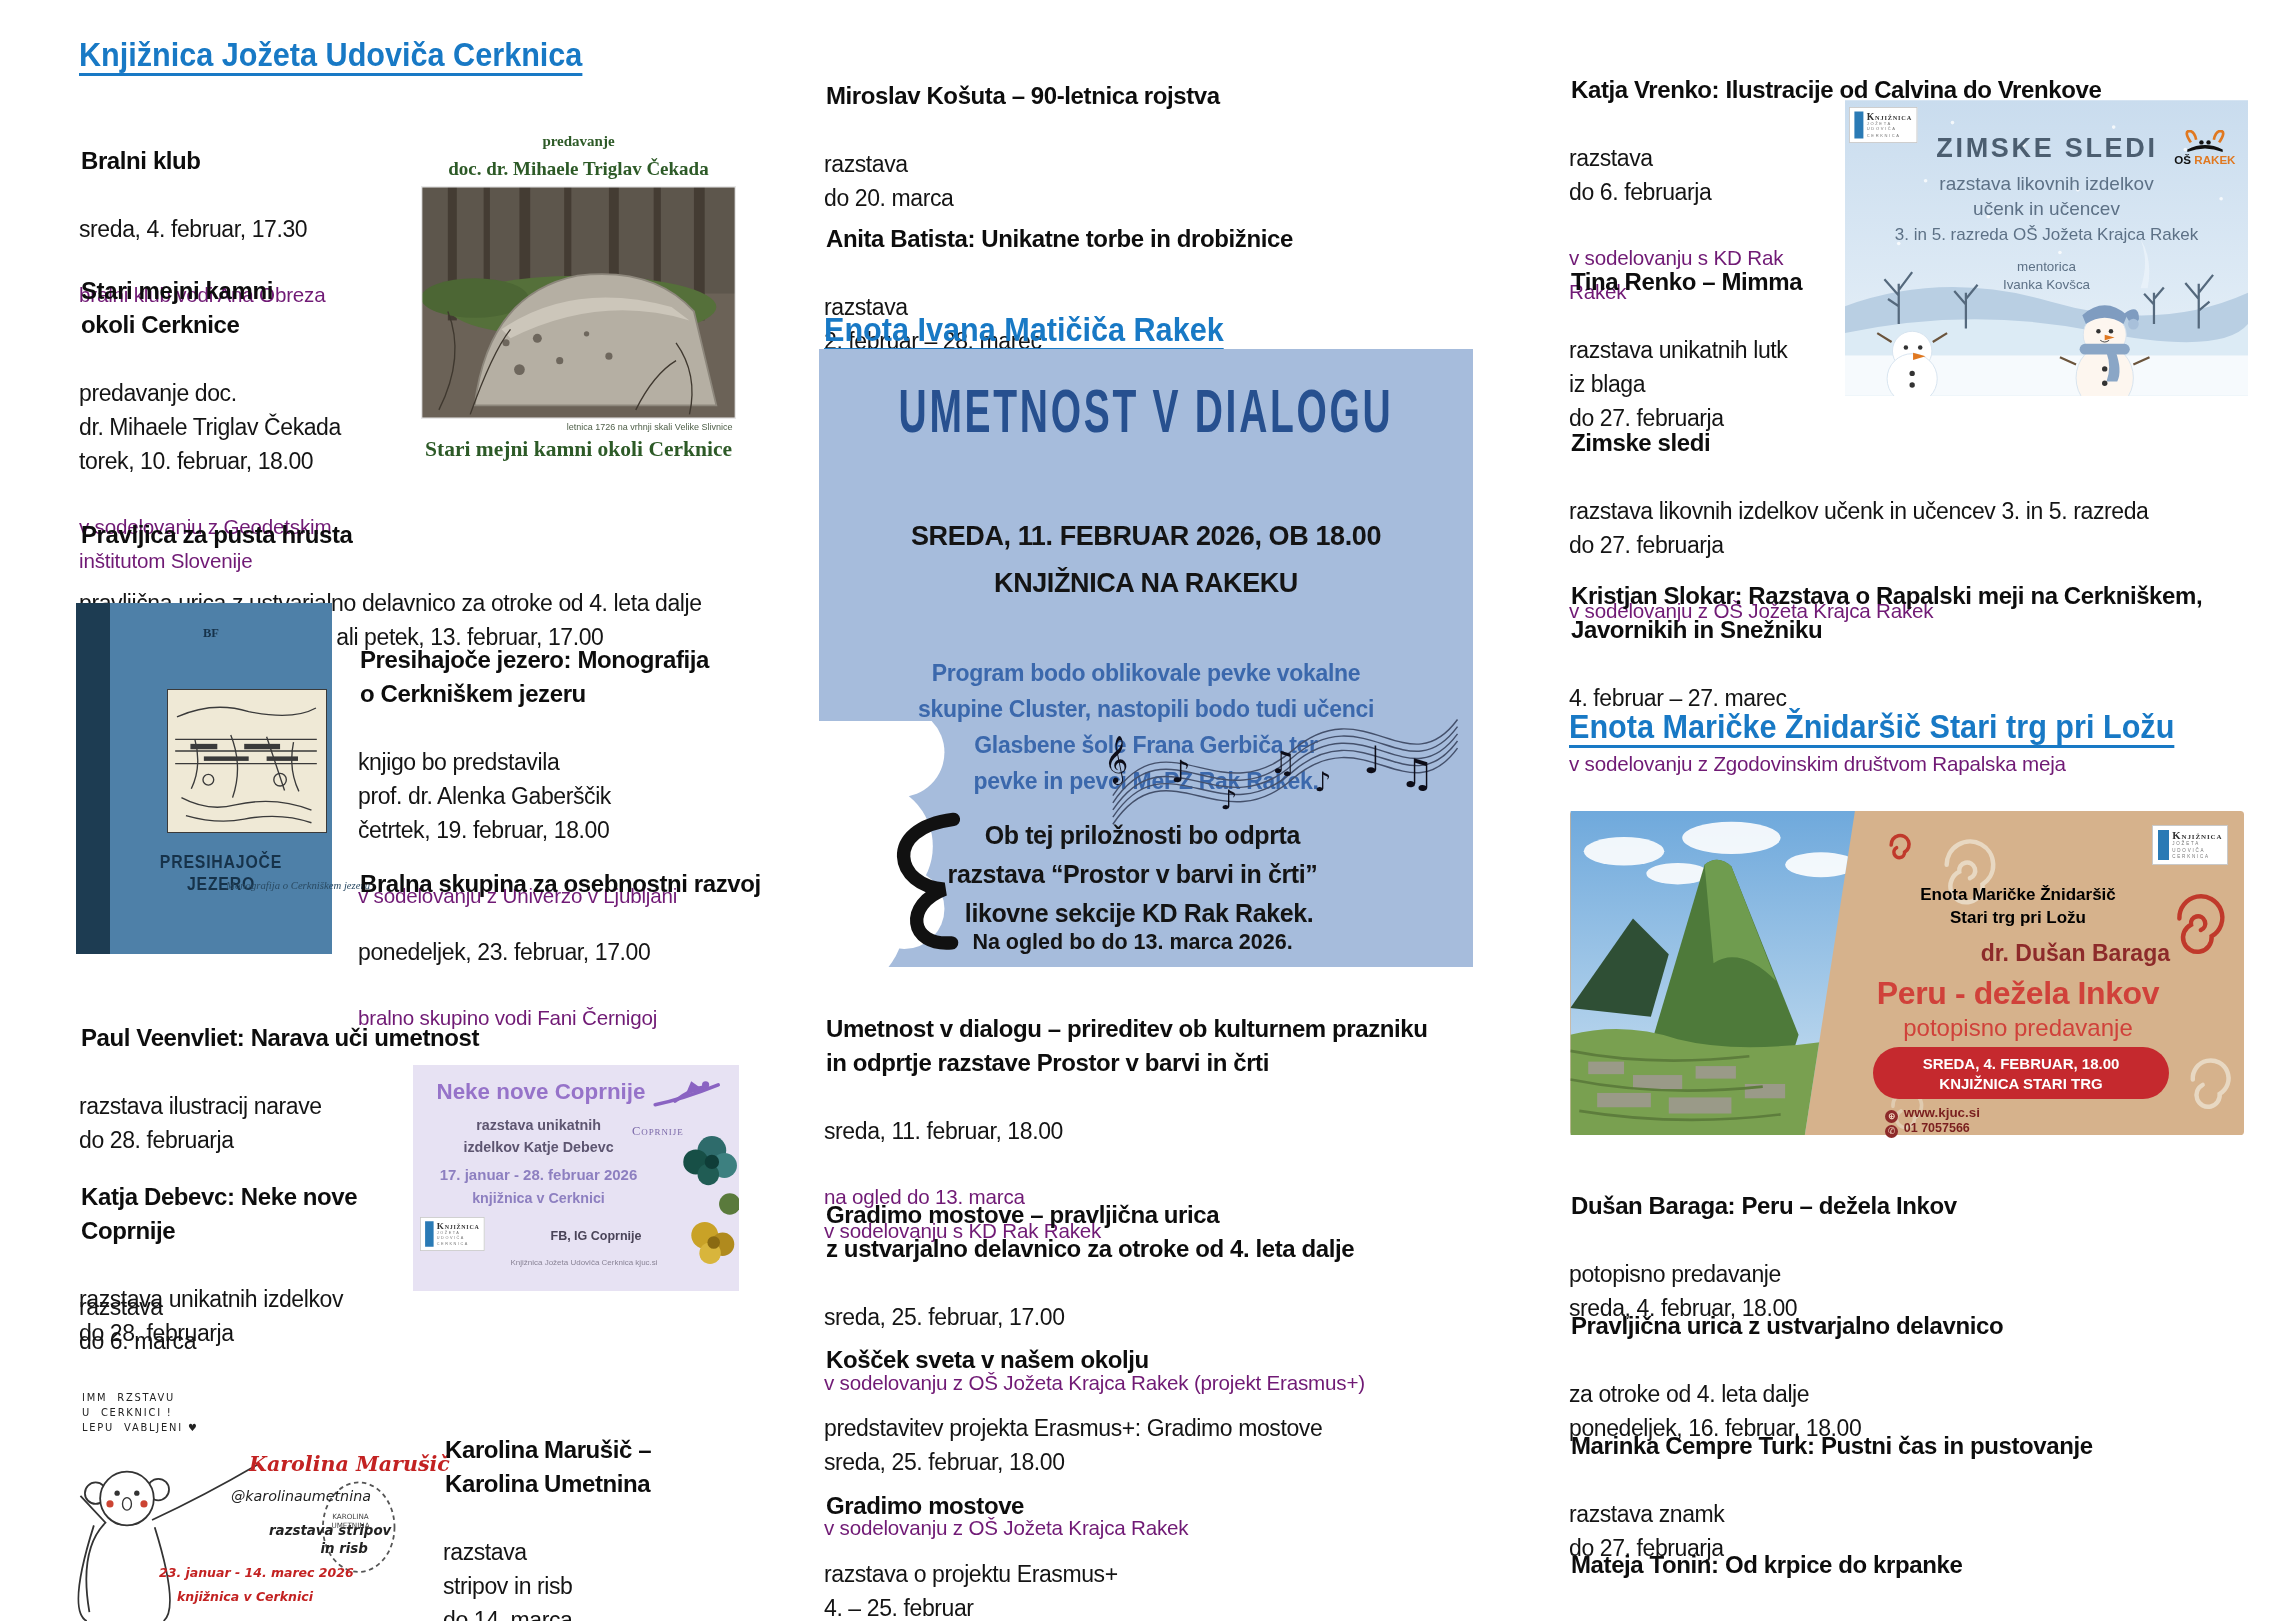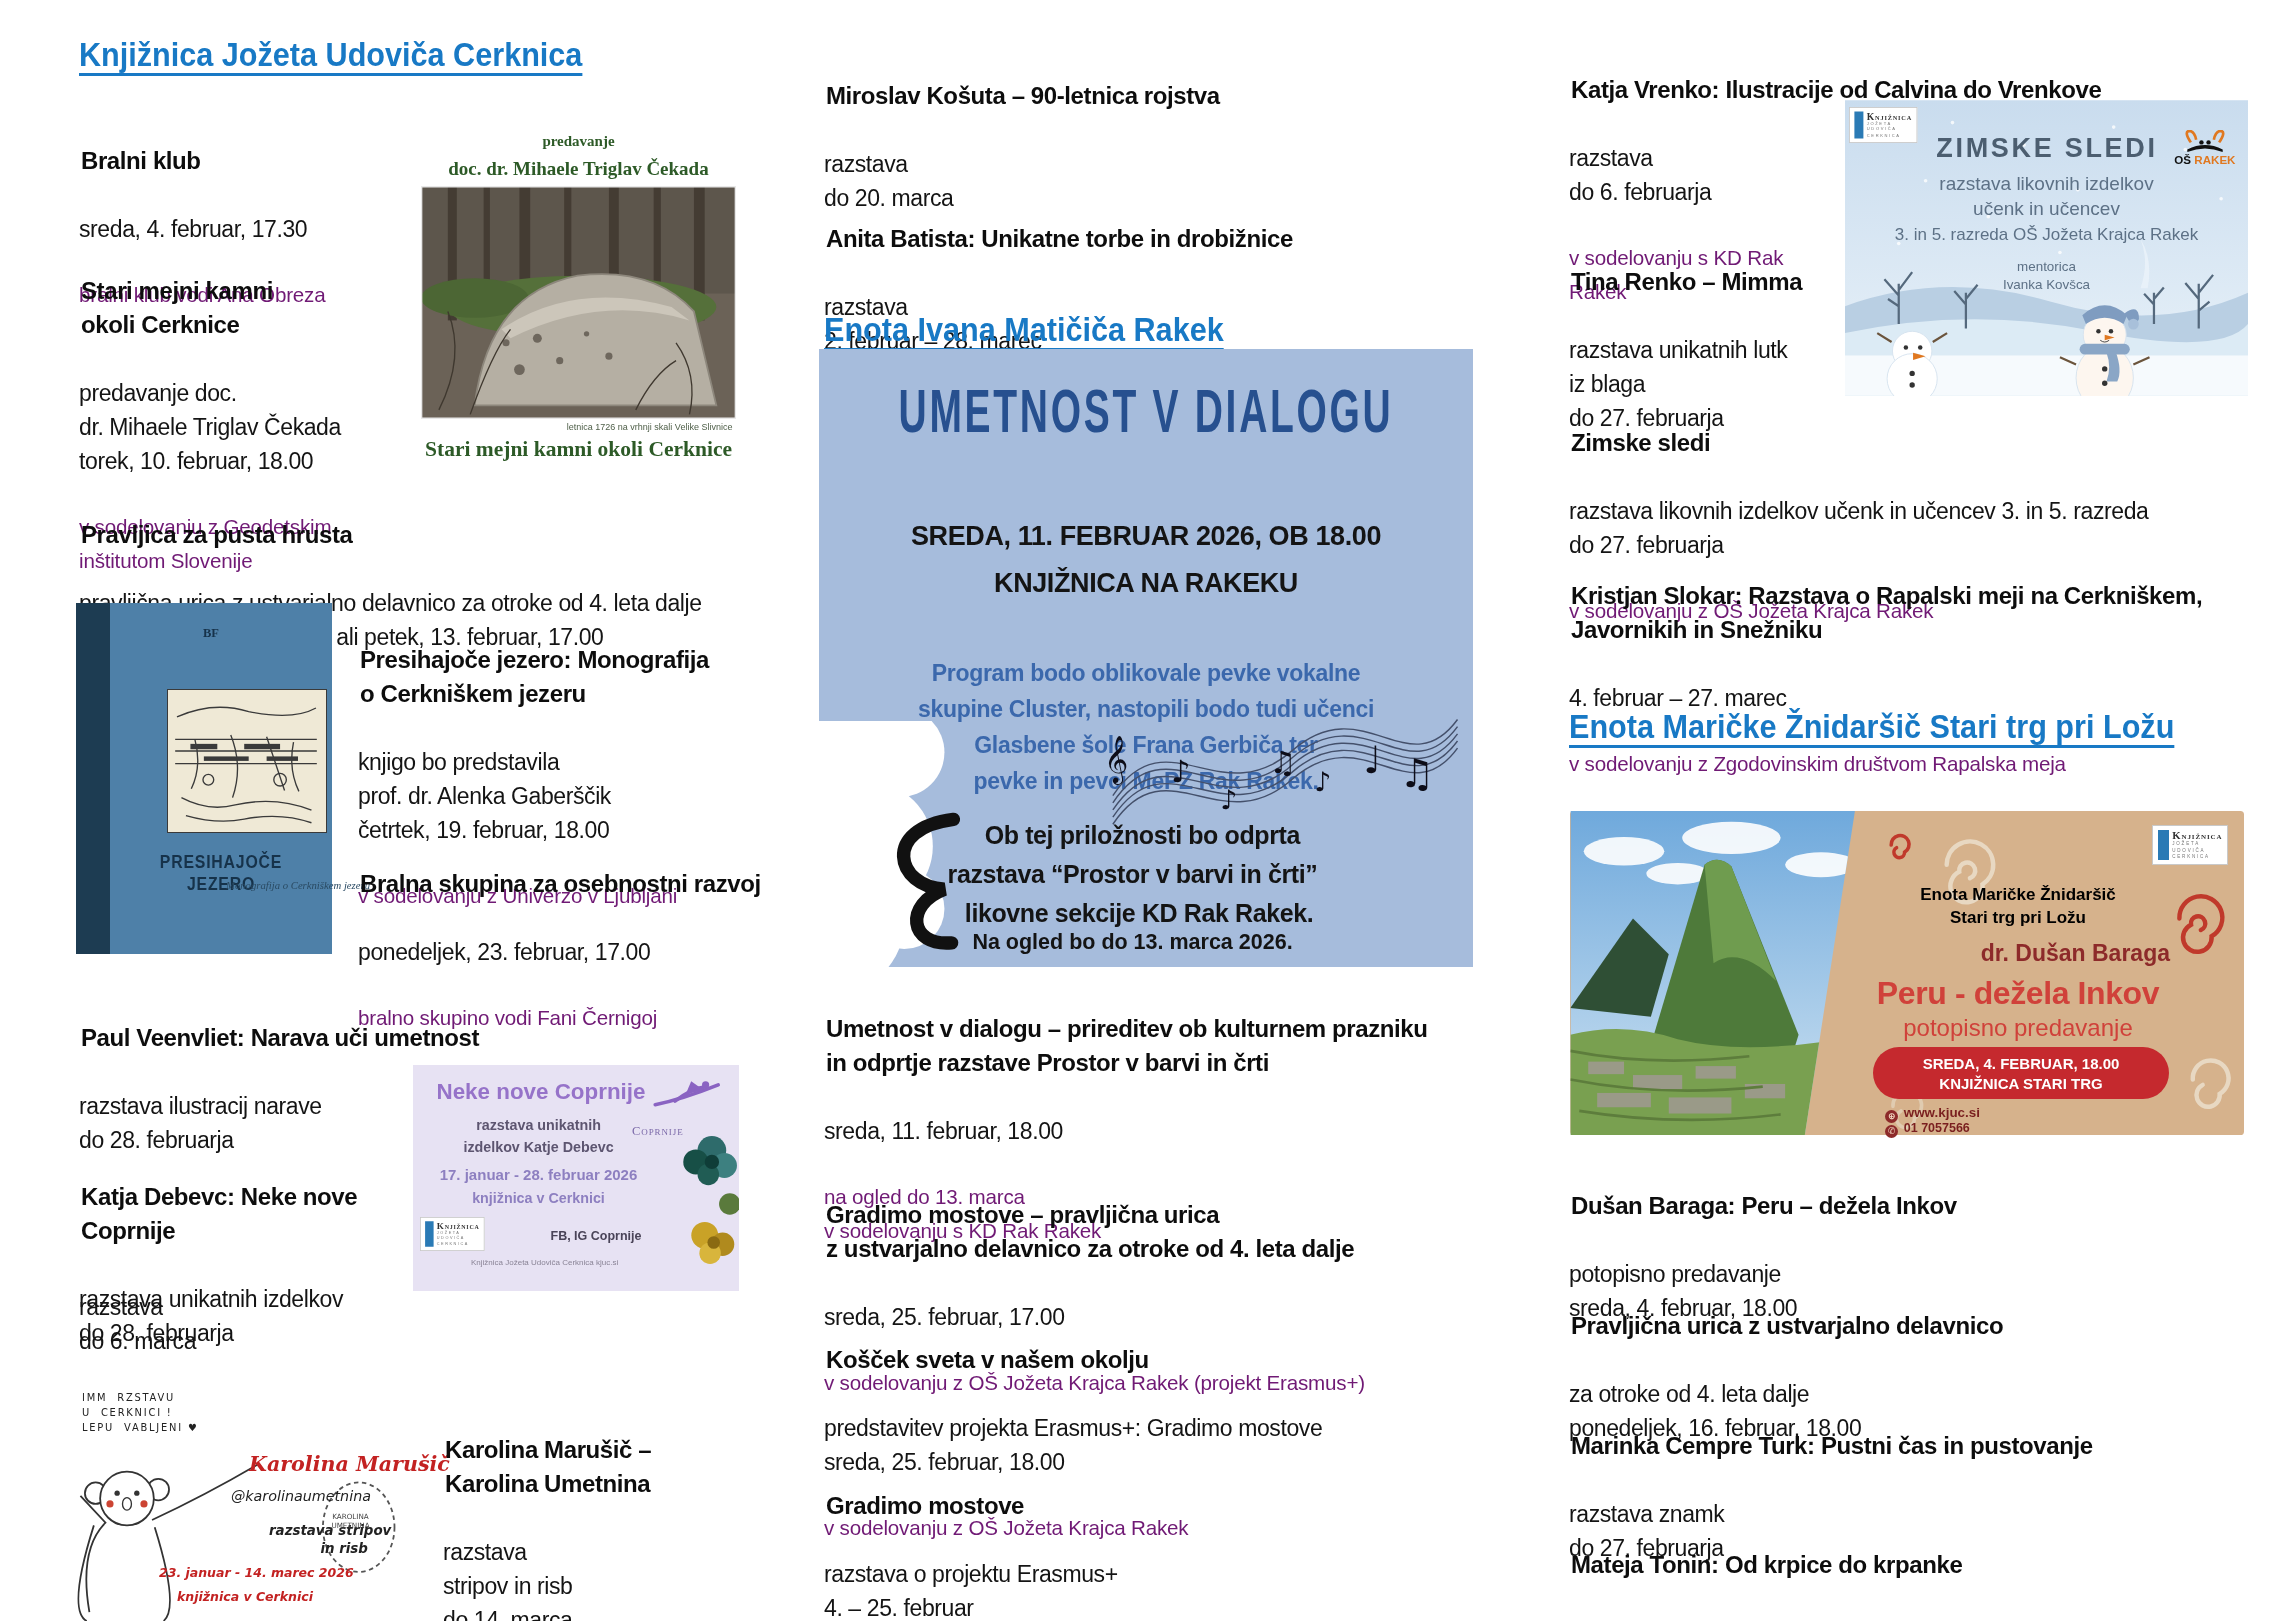--- a/index.html
+++ b/index.html
@@ -29,21 +29,21 @@
               letter-spacing:0.9px;color:#16324a;transform:scaleX(.88)}
   .book .bsub{left:40px;top:276px;width:254px;text-align:right;font:italic 10.7px/13.4px "Liberation Serif",serif;color:#2a4a63}
   
   .cop{left:413px;top:1065px;width:326px;height:226px;background:#e7e2f3}
   .cop .t{left:16px;top:12.5px;width:224px;font:bold 22.4px/27px "Liberation Sans",sans-serif;color:#9673c9;text-align:center}
   .cop .s{left:27px;top:50px;width:197px;font:bold 14.3px/21.5px "Liberation Sans",sans-serif;color:#5d5570;text-align:center;white-space:pre}
   .cop .br{left:219px;top:59px;font:12.5px/14.3px "Liberation Serif",serif;color:#7a68a8;letter-spacing:0.9px;font-variant:small-caps}
   .cop .d{left:9px;top:100px;width:233px;font:bold 15px/19.7px "Liberation Sans",sans-serif;color:#8d7fc0;text-align:center}
   .cop .p{left:9px;top:124px;width:233px;font:bold 14.3px/18px "Liberation Sans",sans-serif;color:#8d7fc0;text-align:center}
   .cop .fb{left:116px;top:163px;width:134px;font:bold 12.5px/16px "Liberation Sans",sans-serif;color:#4a4458;text-align:center}
-  .cop .sm{left:58px;top:193px;width:206px;font:8px/9.9px "Liberation Sans",sans-serif;color:#8a8496;text-align:left}
+  .cop .sm{left:68px;top:193px;width:206px;font:8px/9.9px "Liberation Sans",sans-serif;color:#8a8496;text-align:center}
   
   .ka-speech{left:82px;top:1390px;font:9.9px/15px "DejaVu Sans",sans-serif;color:#222;white-space:pre;letter-spacing:1.8px}
   .ka-name{left:249px;top:1453px;font:italic bold 20.6px/23px "DejaVu Serif",serif;color:#c32222}
   .ka-handle{left:231px;top:1487px;font:italic 14.3px/18px "DejaVu Sans",sans-serif;color:#222}
   .ka-sub{left:269px;top:1522px;font:italic bold 13.4px/18px "DejaVu Sans",sans-serif;color:#222;white-space:pre;text-align:center}
   .ka-date{left:159px;top:1565px;font:italic bold 12.5px/16px "DejaVu Sans",sans-serif;color:#c32222}
   .ka-place{left:177px;top:1589px;font:italic bold 12.5px/16px "DejaVu Sans",sans-serif;color:#c32222}
   .ka-badge{left:319px;top:1512px;width:63px;font:7.2px/9px "DejaVu Sans",sans-serif;color:#444;text-align:center;white-space:pre}
   
   .dlg{left:819px;top:349px;width:654px;height:618px;background:#a6bcdc}

